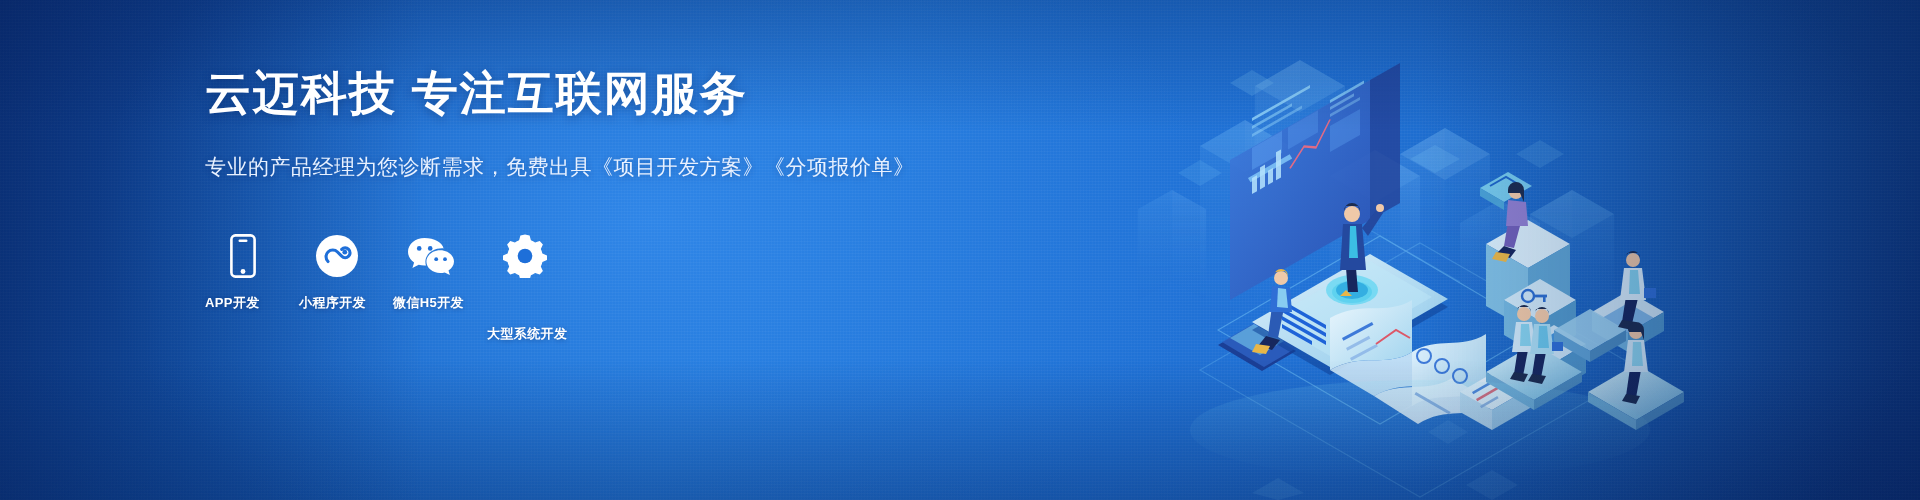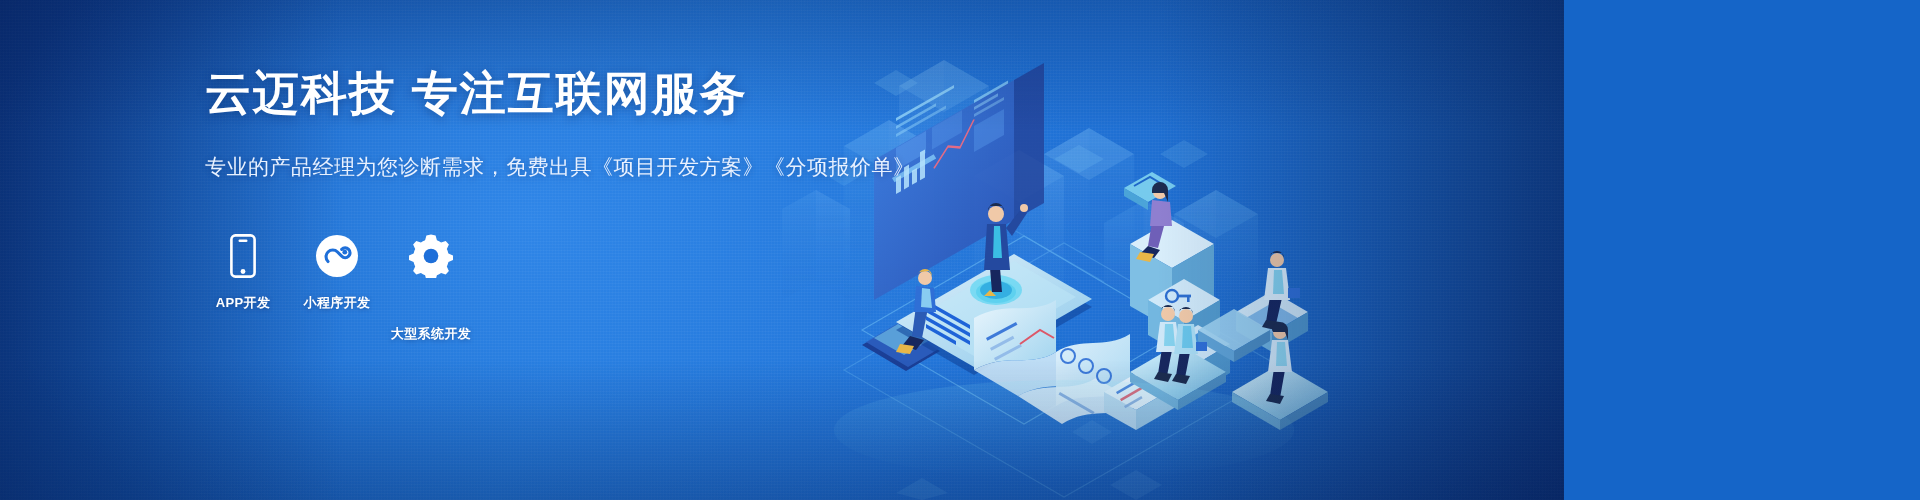--- a/index.html
+++ b/index.html
@@ -2,21 +2,21 @@
 <html><head>
 <meta charset="utf-8">
 <style>
   html,body{margin:0;padding:0;}
   body{
     width:1920px;height:500px;overflow:hidden;
     font-family:"Liberation Sans","DejaVu Sans",sans-serif;
     background:#1565c8;
   }
   #banner{
-    position:relative;width:1564px;height:500px;overflow:hidden;
+    position:relative;width:1920px;height:500px;overflow:hidden;
     background:
       radial-gradient(ellipse 900px 620px at 34% 44%, #2f86e8 0%, rgba(47,134,232,0) 62%),
       radial-gradient(ellipse 1100px 760px at 66% 52%, #2173d8 0%, rgba(33,115,216,0) 60%),
       linear-gradient(120deg,#0f3f96 0%,#145ab8 18%,#1e75d6 42%,#1b6ccd 62%,#134e9f 84%,#0d3680 100%);
   }
   
   #grid{
     position:absolute;inset:0;
     background-image:
       repeating-linear-gradient(0deg, rgba(255,255,255,.030) 0 1px, rgba(255,255,255,0) 1px 3px),
@@ -40,21 +40,21 @@
   .sub{
     font-size:21px;color:#e8f1ff;line-height:1.62;letter-spacing:.5px;
     white-space:nowrap;font-weight:normal;
     text-shadow:0 1px 6px rgba(0,25,75,.30);
   }
   #sub1{margin-top:30px;}
   #sub2{margin-top:2px;}
 
   
   #icons{position:absolute;left:205px;top:232px;display:flex;align-items:flex-start;}
-  .icell{display:flex;flex-direction:column;align-items:center;width:76px;margin-right:18px;cursor:pointer;}
+  .icell{display:flex;flex-direction:column;width:76px;margin-right:18px;cursor:pointer;}
   .icell:last-child{margin-right:0;gap:31px;}
   .iwrap{height:48px;display:flex;align-items:center;justify-content:center;}
   .ilabel{
     margin-top:14px;font-size:13px;color:#ffffff;white-space:nowrap;font-weight:bold;
     letter-spacing:.4px;text-shadow:0 1px 4px rgba(0,25,75,.35);
   }
   .iwrap svg{display:block;}
 
   
   #art{position:absolute;right:0;top:0;width:1020px;height:500px;}
@@ -387,20 +387,33 @@
       <div class="iwrap">
         <svg width="44" height="44" viewBox="0 0 44 44">
           <circle cx="22" cy="22" r="21" fill="#ffffff"></circle>
           <path d="M13 27.5 c-2.6 -2.6 -2.6 -6.9 0 -9.5 c2.6 -2.6 6.9 -2.6 9.5 0 l4.2 4.2 c1.9 1.9 5 1.9 6.9 0 c1.9 -1.9 1.9 -5 0 -6.9 c-1.9 -1.9 -5 -1.9 -6.9 0" fill="none" stroke="#1e6fd9" stroke-width="3.1" stroke-linecap="round"></path>
           <circle cx="29.8" cy="18.2" r="2.4" fill="#1e6fd9"></circle>
         </svg>
       </div>
       <div class="ilabel">小程序开发</div>
     </div>
 
+    <div class="icell">
+      <div class="iwrap">
+        <svg width="48" height="42" viewBox="0 0 48 42">
+          <path d="M17.5 3 C8.4 3 1 9.2 1 16.8 c0 4.3 2.4 8.1 6.1 10.6 L5.4 33 l6.3 -3.2 c1.8 .5 3.8 .8 5.8 .8 c.5 0 1 0 1.5 -.1 c-.4 -1.2 -.6 -2.5 -.6 -3.8 c0 -7.4 7.4 -13.4 16.5 -13.4 c.6 0 1.2 0 1.7 .1 C35.3 7.3 27.3 3 17.5 3 Z" fill="#ffffff"></path>
+          <circle cx="12.2" cy="13.4" r="2.3" fill="#1e6fd9"></circle>
+          <circle cx="23.2" cy="13.4" r="2.3" fill="#1e6fd9"></circle>
+          <path d="M47 26.6 c0 -6.3 -6.2 -11.4 -13.8 -11.4 c-7.6 0 -13.8 5.1 -13.8 11.4 c0 6.3 6.2 11.4 13.8 11.4 c1.6 0 3.1 -.2 4.5 -.6 l5.2 2.7 l-1.4 -4.5 c3.3 -2.1 5.5 -5.3 5.5 -9 Z" fill="#ffffff"></path>
+          <circle cx="29.2" cy="24.2" r="1.9" fill="#1e6fd9"></circle>
+          <circle cx="38.0" cy="24.2" r="1.9" fill="#1e6fd9"></circle>
+        </svg>
+      </div>
+      <div class="ilabel">微信H5开发</div>
+    </div>
 
 
     <div class="icell">
       <div class="iwrap">
         <svg width="44" height="44" viewBox="0 0 44 44">
           <path d="M22 0.5 l4.6 1 l1.3 4.7 a16.6 16.6 0 0 1 4.2 2.4 l4.6 -1.5 l3.2 3.4 l-2.1 4.4 a16.6 16.6 0 0 1 1.6 4.5 l4.6 2 l0 4.7 l-4.6 2 a16.6 16.6 0 0 1 -1.6 4.5 l2.1 4.4 l-3.2 3.4 l-4.6 -1.5 a16.6 16.6 0 0 1 -4.2 2.4 l-1.3 4.7 l-4.6 1 l-4.6 -1 l-1.3 -4.7 a16.6 16.6 0 0 1 -4.2 -2.4 l-4.6 1.5 l-3.2 -3.4 l2.1 -4.4 a16.6 16.6 0 0 1 -1.6 -4.5 l-4.6 -2 l0 -4.7 l4.6 -2 a16.6 16.6 0 0 1 1.6 -4.5 l-2.1 -4.4 l3.2 -3.4 l4.6 1.5 a16.6 16.6 0 0 1 4.2 -2.4 l1.3 -4.7 Z" fill="#ffffff"></path>
           <circle cx="22" cy="22" r="7.3" fill="#1e6fd9"></circle>
         </svg>
       </div>
       <div class="ilabel">大型系统开发</div>

